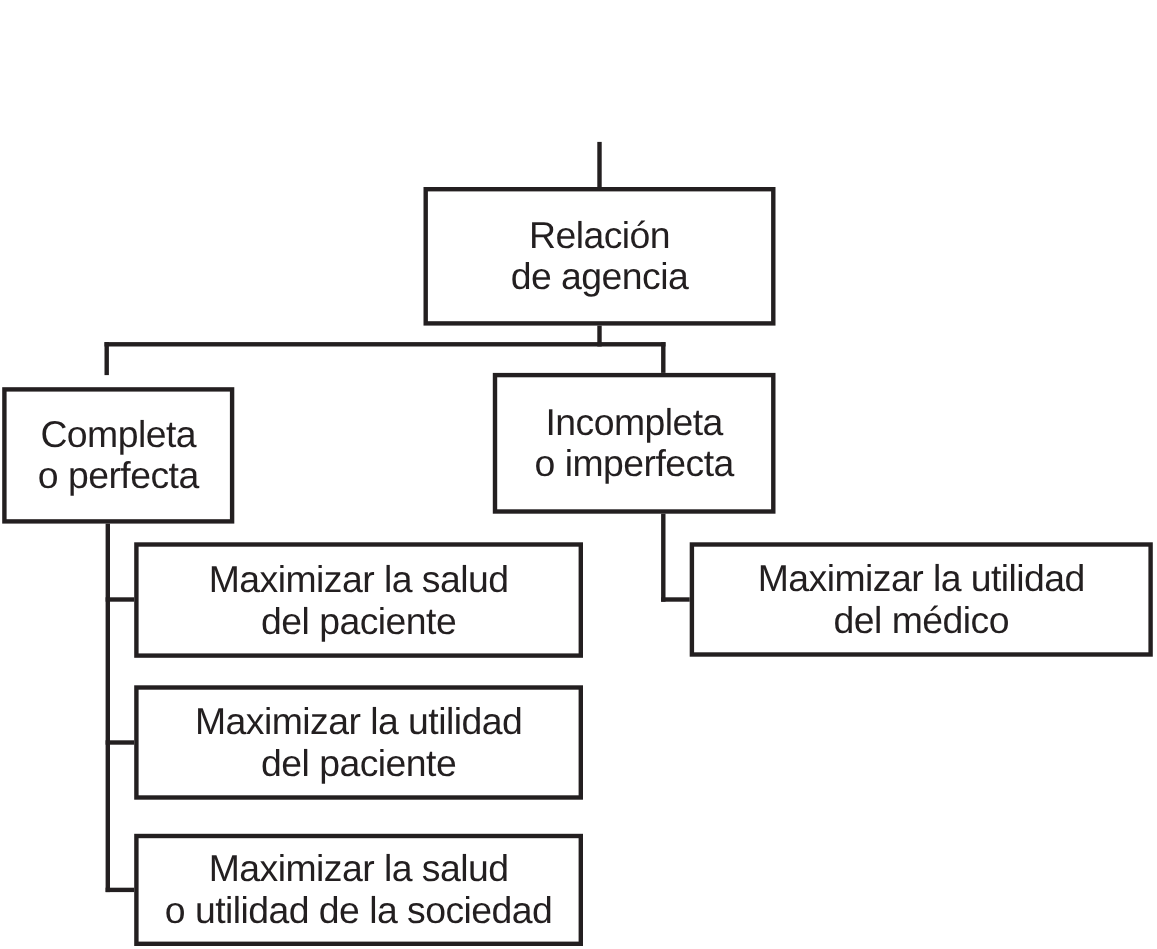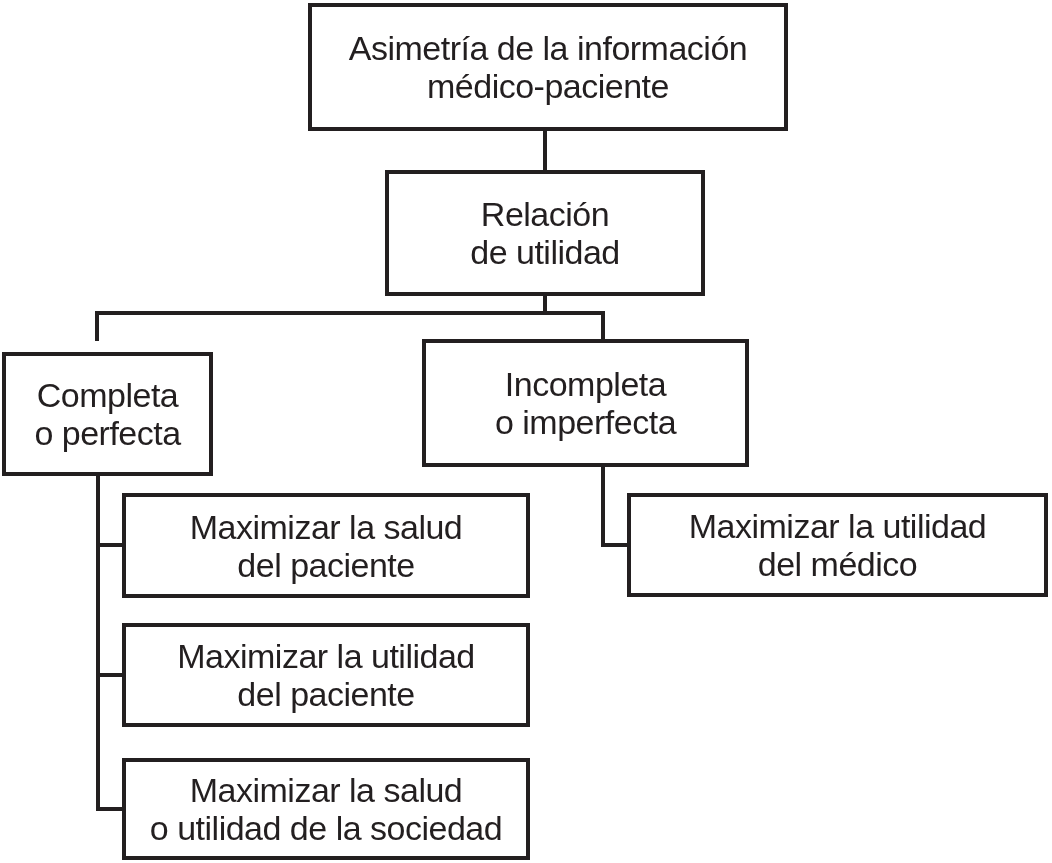--- a/index.html
+++ b/index.html
@@ -53,36 +53,32 @@
   <div class="edge" style="left:95px; top:311px; width:510px; height:4px;"></div>
   <div class="edge" style="left:95px; top:311px; width:4px; height:30px;"></div>
   <div class="edge" style="left:601px; top:311px; width:4px; height:30px;"></div>
   <div class="edge" style="left:96px; top:461px; width:4px; height:350px;"></div>
   <div class="edge" style="left:96px; top:543px; width:28px; height:4px;"></div>
   <div class="edge" style="left:96px; top:673px; width:28px; height:4px;"></div>
   <div class="edge" style="left:96px; top:807px; width:28px; height:4px;"></div>
   <div class="edge" style="left:601px; top:465px; width:4px; height:82px;"></div>
   <div class="edge" style="left:601px; top:543px; width:30px; height:4px;"></div>
 
-  <div class="node" style="left:308px; top:3px; width:480px; height:128px;">
-    <span class="label">Asimetría de la información
-médico-paciente</span>
-  </div>
 
   <div class="node" style="left:385px; top:170px; width:320px; height:126px;">
     <span class="label">Relación
-de utilidad</span>
+de agencia</span>
   </div>
 
   <div class="node" style="left:2px; top:352px; width:211px; height:124px;">
     <span class="label">Completa
 o perfecta</span>
   </div>
 
-  <div class="node" style="left:422px; top:339px; width:327px; height:128px;justify-content:center;">
+  <div class="node" style="left:448px; top:339px; width:257px; height:128px;justify-content:center;">
     <span class="label">Incompleta
 o imperfecta</span>
   </div>
 
   <div class="node" style="left:122px; top:493px; width:408px; height:105px;">
     <span class="label">Maximizar la salud
 del paciente</span>
   </div>
 
   <div class="node" style="left:122px; top:623px; width:408px; height:104px;">

